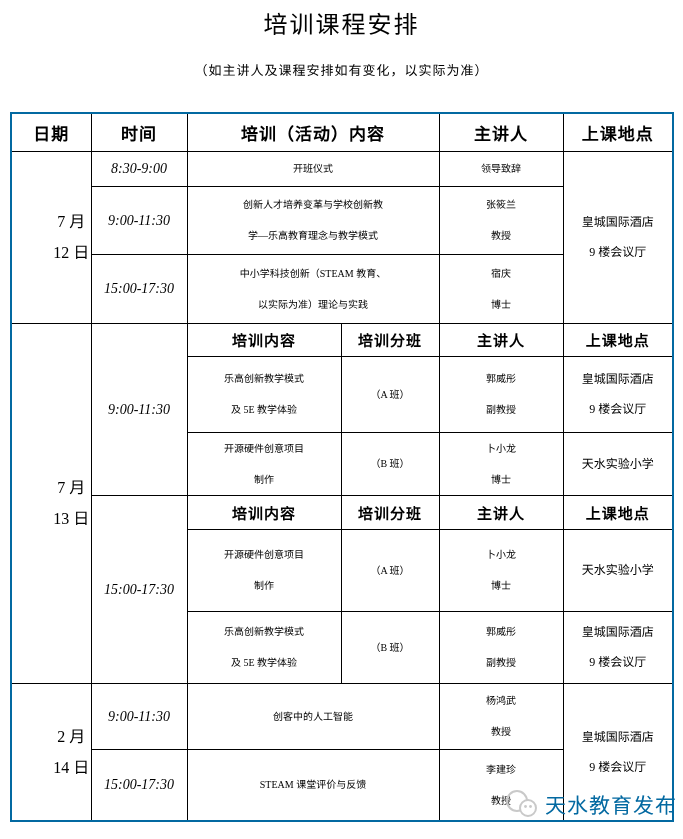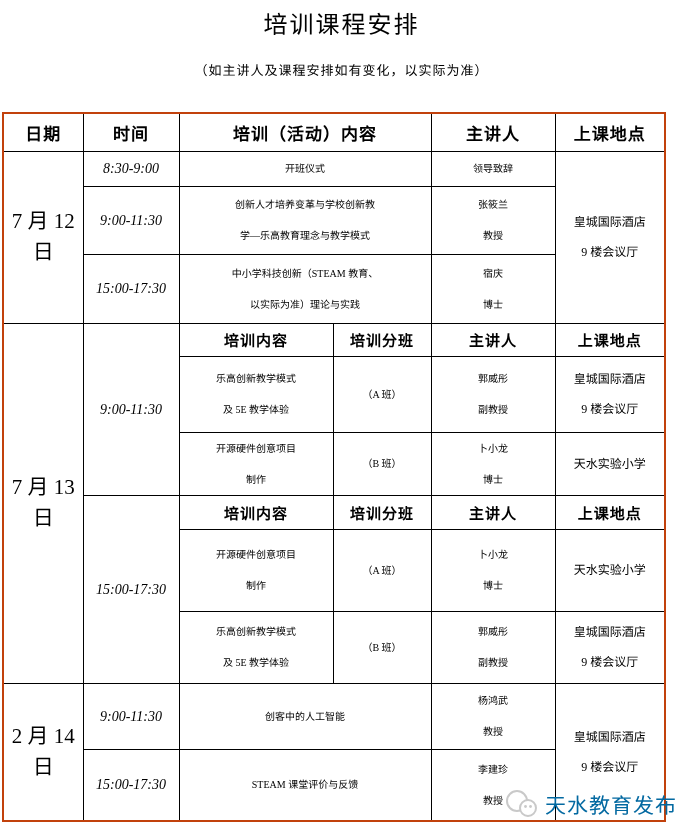--- a/index.html
+++ b/index.html
@@ -20,38 +20,38 @@
     line-height: 30px;
   }
   .subtitle {
     margin-top: 22px;
     text-align: center;
     font-size: 13px;
     line-height: 17px;
     letter-spacing: 1px;
   }
   table.schedule {
-    margin: 33px 10px 0 2px;
+    margin: 33px 10px 0 10px;
     width: 662px;
     border-collapse: collapse;
     table-layout: fixed;
-    border: 2px solid #c2410c;
+    border: 2px solid #0369a1;
   }
   td, th {
     border: 1px solid #000000;
     text-align: center;
     vertical-align: middle;
     padding: 0;
     font-size: 10px;
     font-weight: normal;
     overflow: hidden;
   }
   tr.hdr th { font-size: 17px; font-weight: bold; letter-spacing: 1px; }
   td.subhdr { font-size: 15px; font-weight: bold; letter-spacing: 1px; }
-  td.datec { font-size: 21px; }
+  td.datec { font-size: 16px; padding-left: 40px; }
   td.timec { font-size: 14px; font-style: italic; }
   td.loc { font-size: 12px; }
   .ln { line-height: 31px; }
   td.loc .ln { line-height: 30px; }
   .watermark {
     position: absolute;
     left: 504px; top: 789px;
     display: flex;
     align-items: center;
     gap: 3px;

